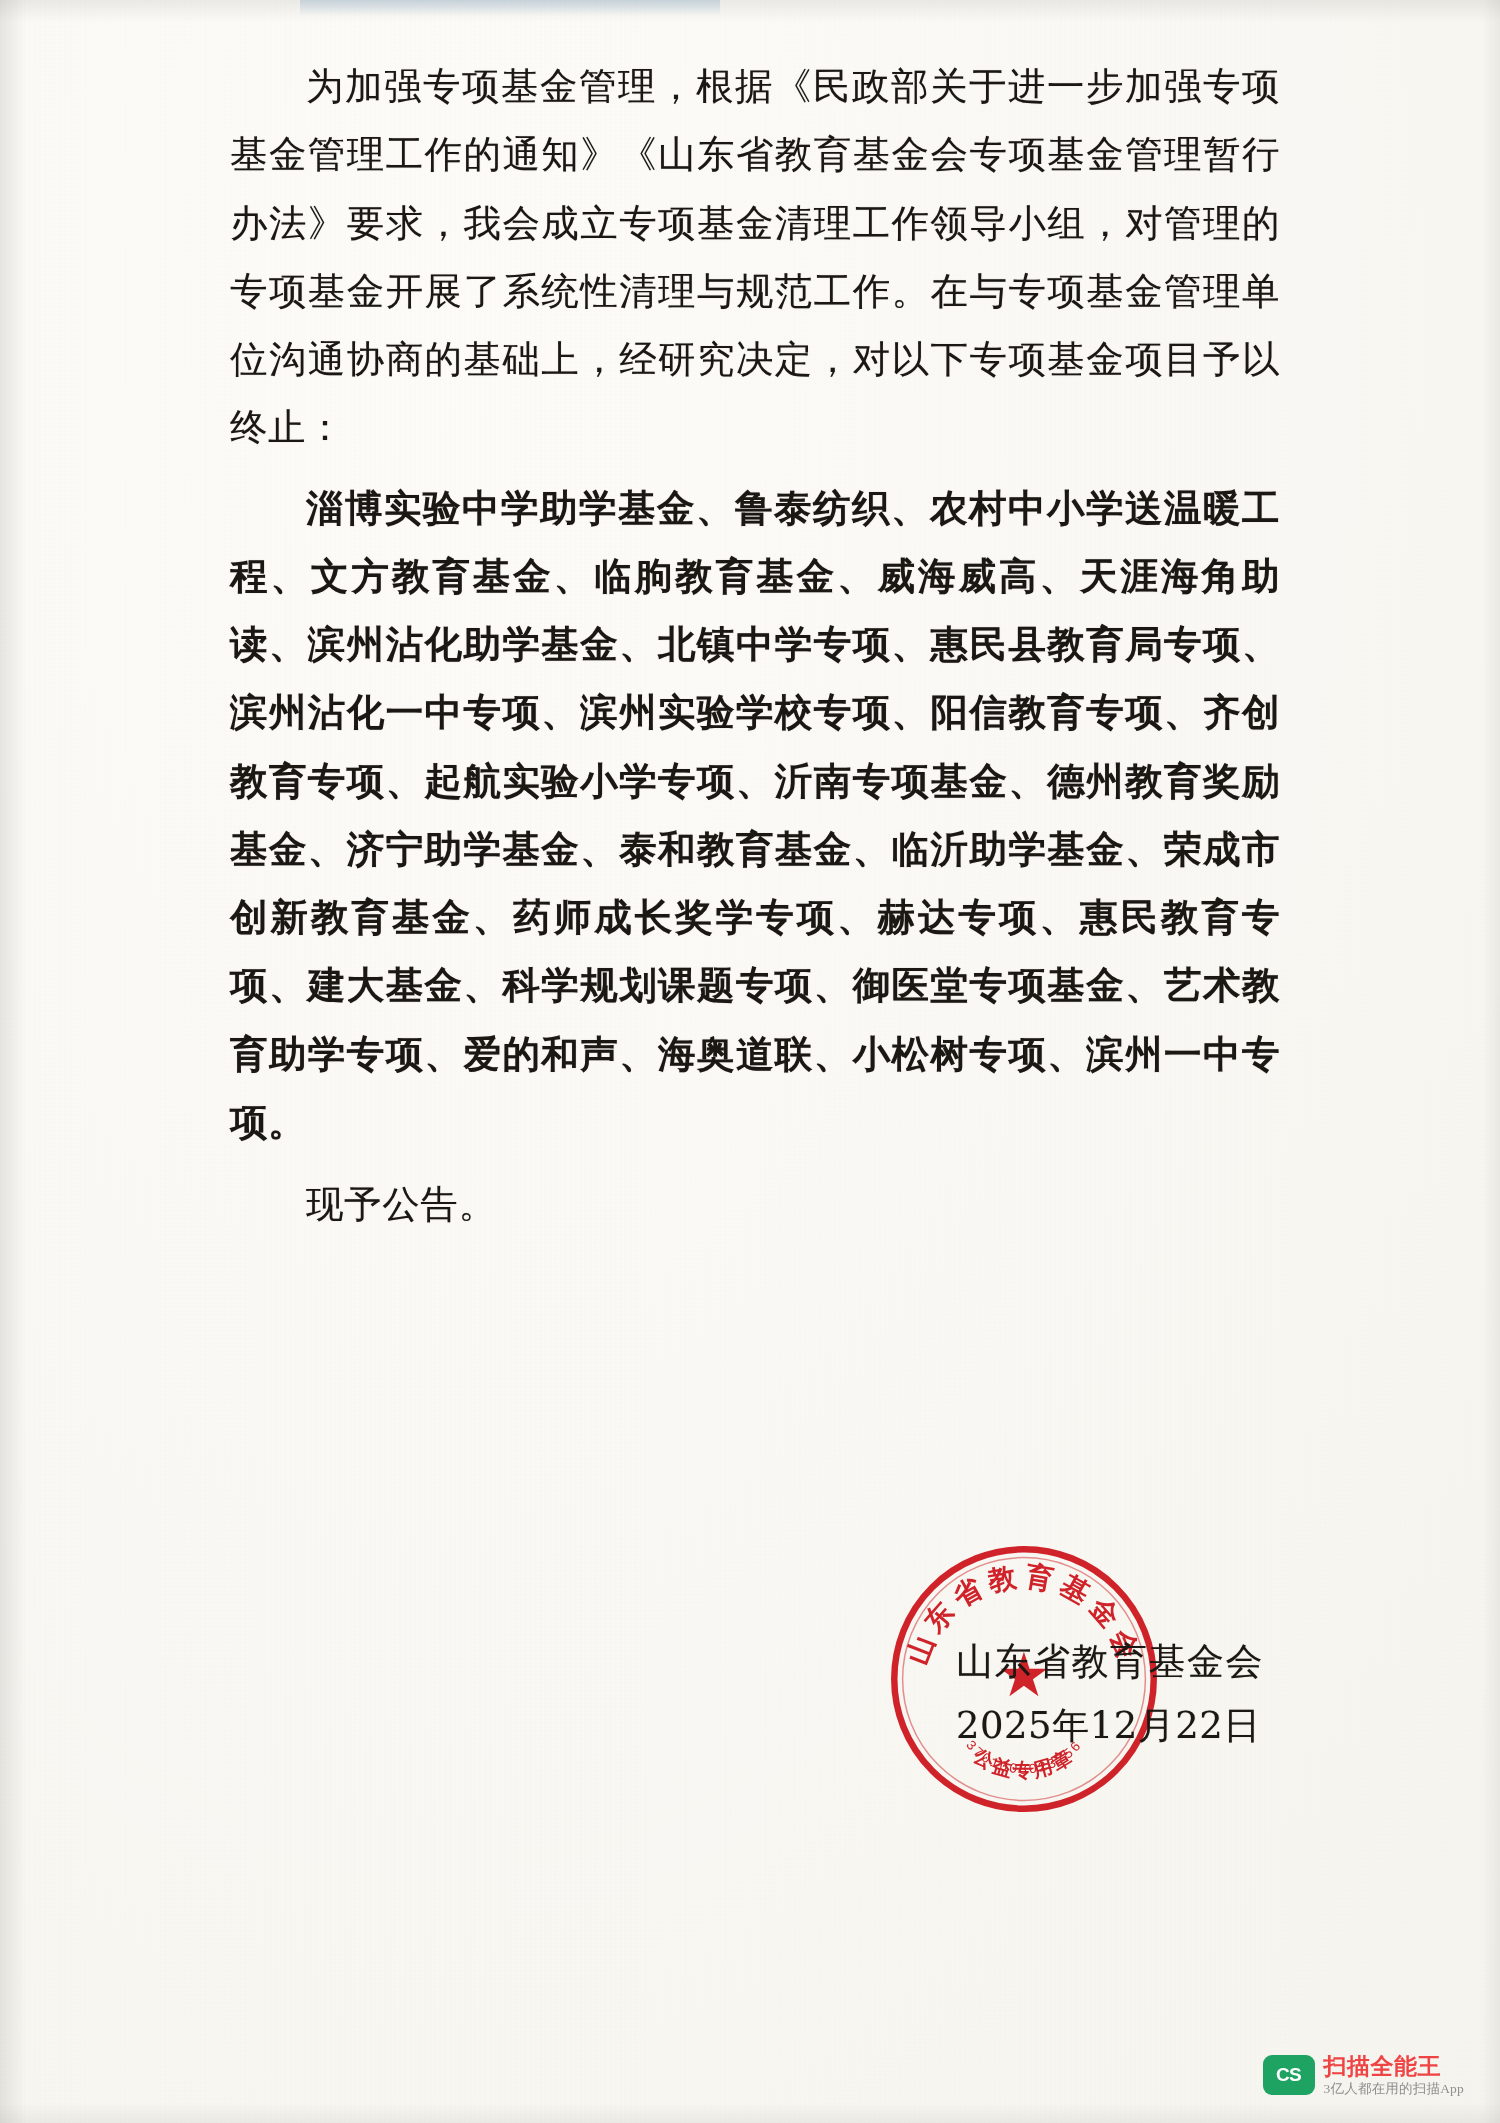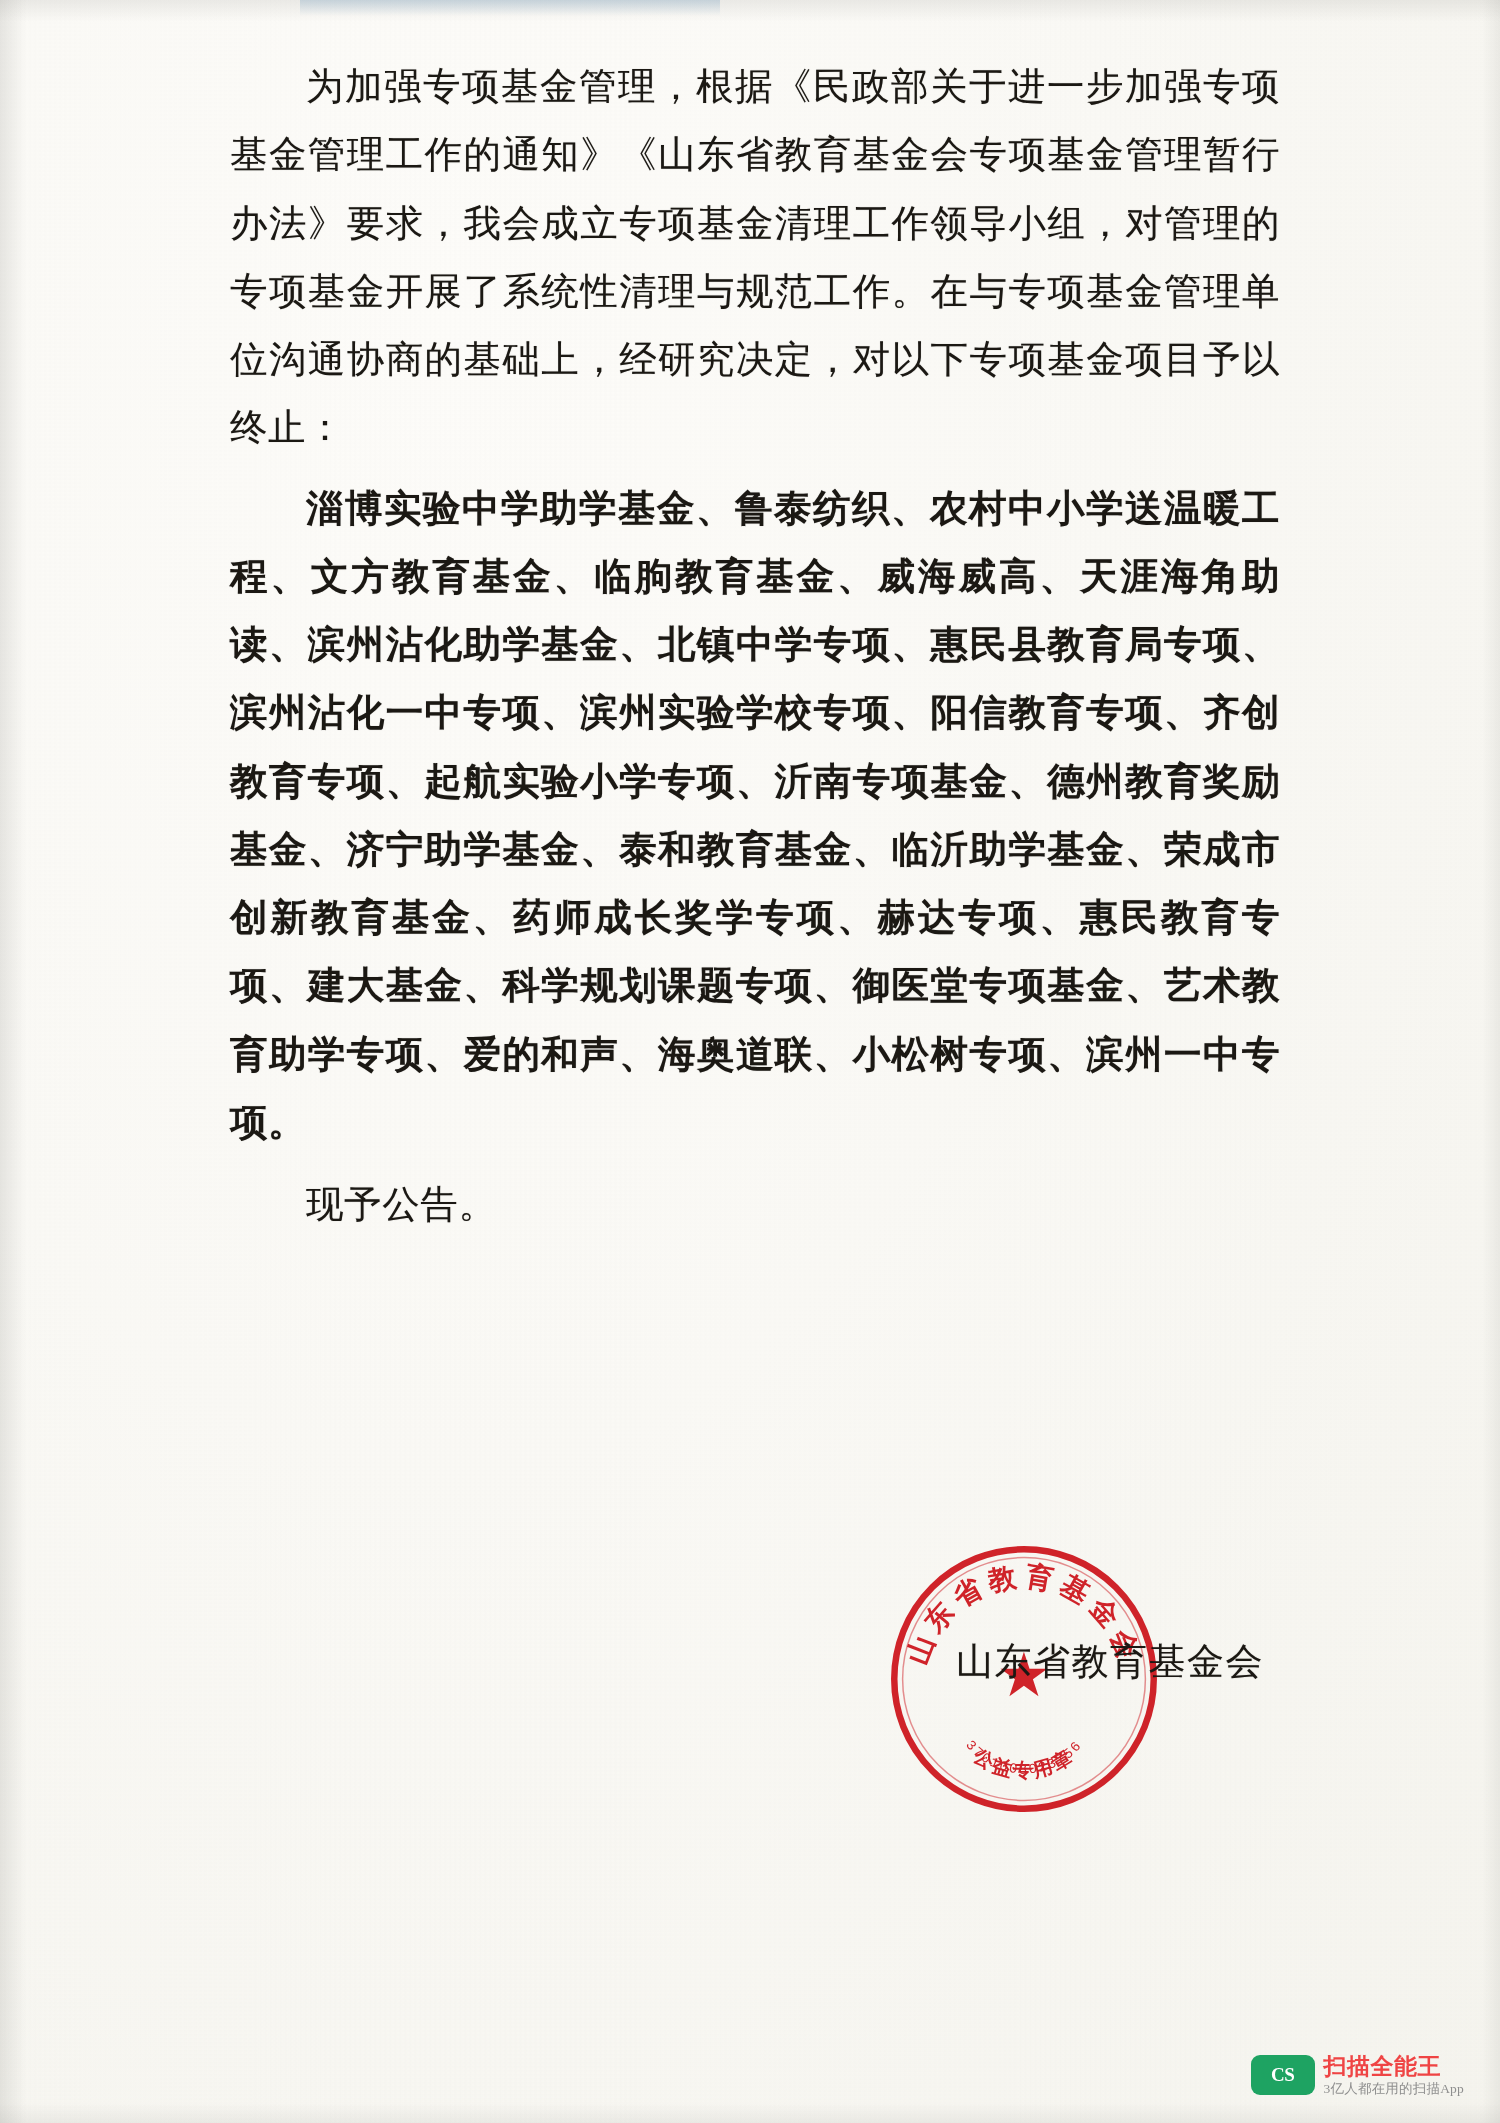--- a/index.html
+++ b/index.html
@@ -128,28 +128,28 @@
   #watermark {
     position: absolute;
     right: 36px;
     bottom: 26px;
     display: flex;
     align-items: center;
     gap: 9px;
     z-index: 9;
   }
   #wm-logo {
-    width: 64px; height: 40px;
+    width: 52px; height: 40px;
     border-radius: 9px;
     background: #1ea362;
     display: flex;
     align-items: center;
     justify-content: center;
     color: #fff;
-    font-family: Liberation Serif, serif;
+    font-family: Liberation Sans, sans-serif;
     font-weight: 700;
     font-size: 19px;
     letter-spacing: -.5px;
   }
   #wm-text { line-height: 1.15; }
   #wm-title {
     font-family: "Liberation Sans", sans-serif;
     font-size: 23px;
     font-weight: 700;
     color: #ef4444;
@@ -202,20 +202,21 @@
     <textPath href="#seal-arc-bottom" startOffset="50%" text-anchor="middle">公益专用章</textPath>
   </text>
 
   <text font-family="'Liberation Mono','DejaVu Sans Mono',monospace" font-size="15" fill="#d3131b" letter-spacing="2.2">
     <textPath href="#seal-arc-serial" startOffset="50%" text-anchor="middle">3701008023756</textPath>
   </text>
 </svg>
 
 <div id="sign-block">
   <div id="sign-org">山东省教育基金会</div>
+  <div id="sign-date">2025年12月22日</div>
 </div>
 
 <div id="watermark">
   <div id="wm-logo">CS</div>
   <div id="wm-text">
     <div id="wm-title">扫描全能王</div>
     <div id="wm-sub">3亿人都在用的扫描App</div>
   </div>
 </div>
 

